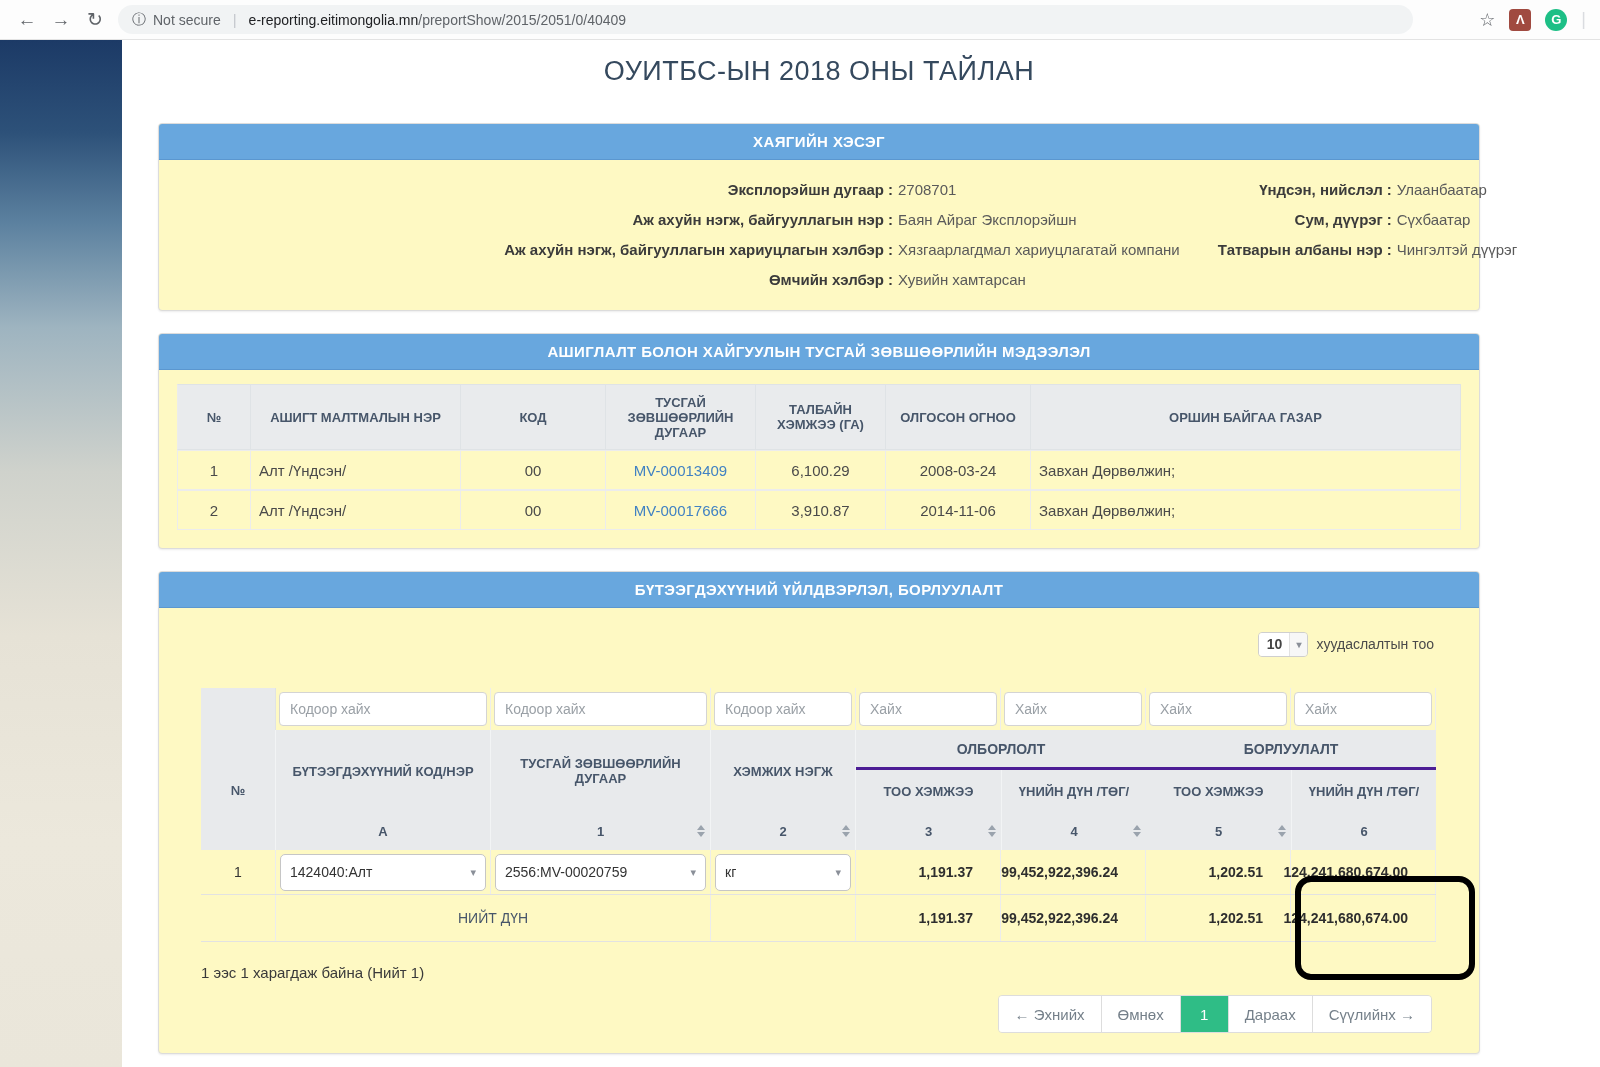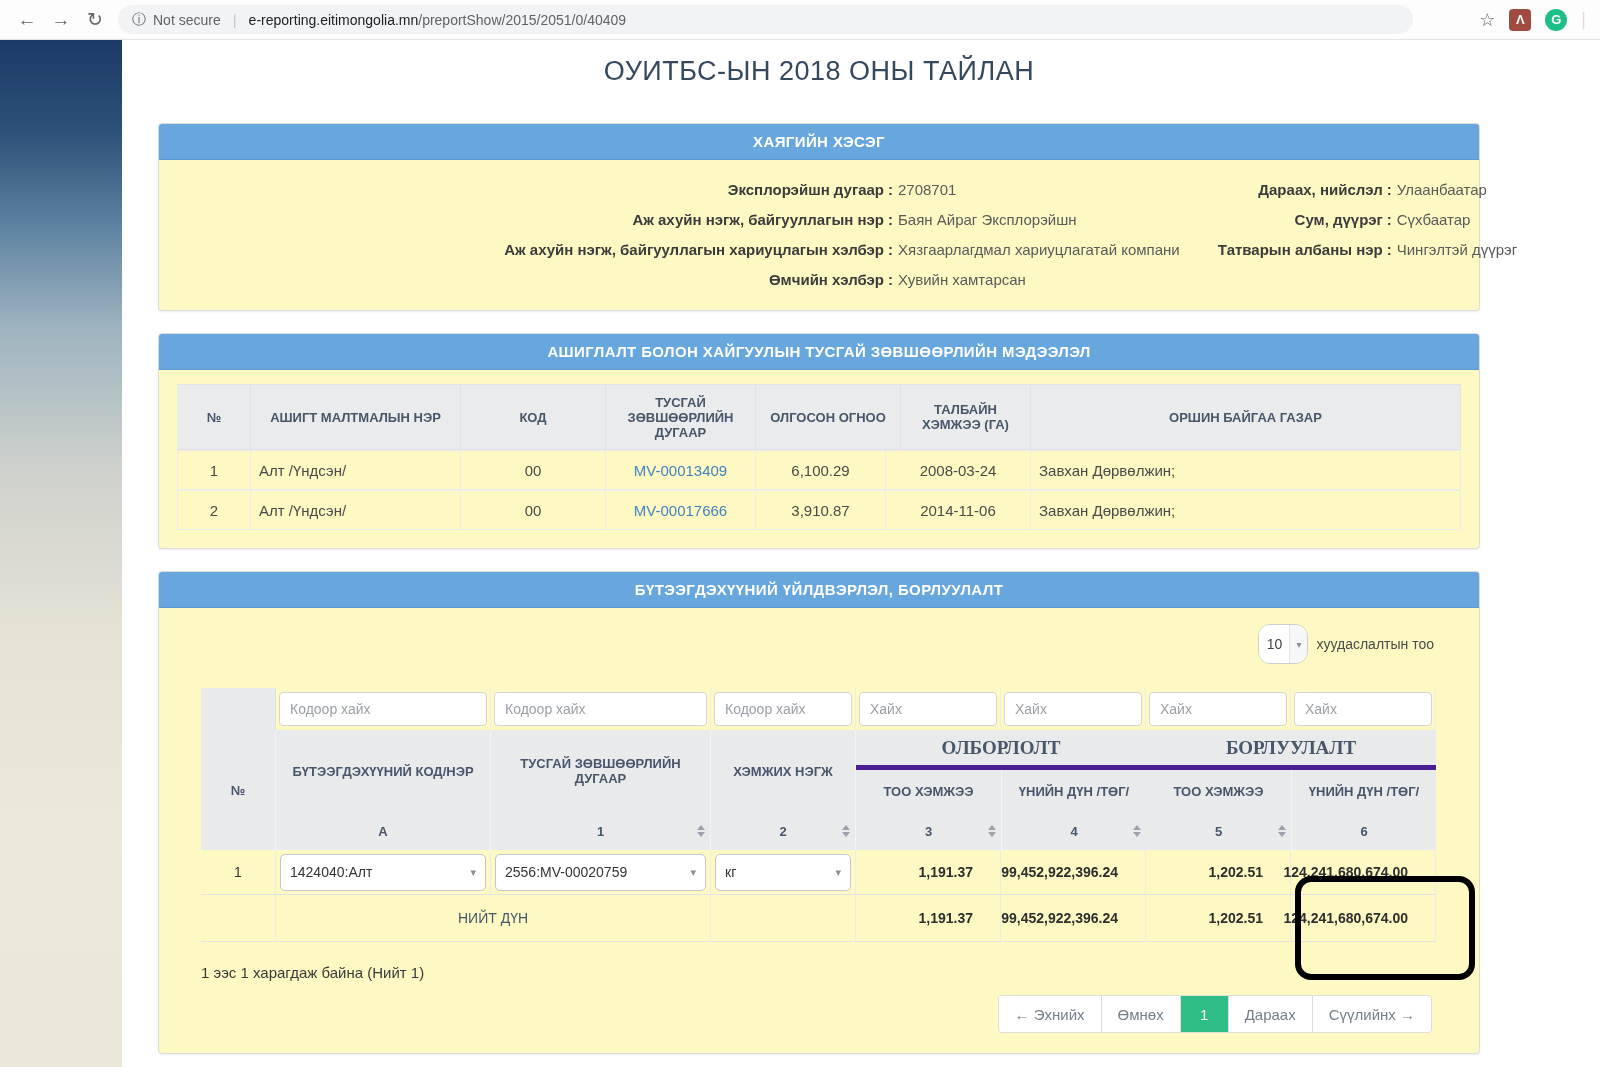--- a/index.html
+++ b/index.html
@@ -48,41 +48,41 @@
   .lcell { border:1px solid #ececec; border-left:none; display:flex; align-items:center; justify-content:center; min-height:40px; color:#4a4a4a; padding:2px 8px; }
   .lrow .lcell:first-child { border-left:1px solid #ececec; }
   .lhead .lcell { background:#e9ebed; border-color:#dfe3e6; font-weight:700; font-size:13px; color:#47566a; min-height:66px; text-align:center; }
   .t1{width:74px} .t2{width:210px;justify-content:flex-start} .t3{width:145px} .t4{width:150px} .t5{width:130px} .t6{width:145px} .t7{width:430px;justify-content:flex-start}
   .lhead .t2,.lhead .t7{justify-content:center}
   .link { color:#4182c3; text-decoration:none; cursor:pointer; }
 
   
   .prod-body { position:relative; padding:22px 0 20px 0; }
   .psize-row { display:flex; align-items:center; justify-content:flex-end; padding-right:45px; height:28px; margin-bottom:30px; }
-  .psize-box { display:flex; border:1px solid #cfcfcf; border-radius:12px; height:40px; overflow:hidden; }
+  .psize-box { display:flex; border:1px solid #cfcfcf; border-radius:4px; height:25px; overflow:hidden;font-weight:bold; }
   .psize-val { width:30px; display:flex; align-items:center; justify-content:center; font-size:14px; color:#444; background:#fff; }
   .psize-chev { width:18px; display:flex; align-items:center; justify-content:center; font-size:10px; color:#8a8f98; background:#f7f7f7; border-left:1px solid #e2e2e2; }
   .psize-label { font-size:14px; color:#4a4a4a; margin-left:8px; }
 
   .mtable { margin-left:42px; width:1235px; }
   .mrow { display:flex; }
   .c1{width:75px} .c2{width:215px} .c3{width:220px} .c4{width:145px} .c5{width:145px} .c6{width:145px} .c7{width:145px} .c8{width:145px}
 
   .frow { height:42px; }
   .fcell { border-right:1px solid #ededed; display:flex; align-items:center; padding:3px; }
   .fcell.no { background:#e8eaec; border-right:1px solid #dfe3e6; }
   .finput { width:100%; height:34px; border:1px solid #d4d4d4; border-radius:4px; padding:0 10px; font-size:14px; color:#444; font-family:"Liberation Sans",sans-serif; background:#fff; }
   .finput::placeholder { color:#9aa0a6; }
 
   .hblock { height:120px; background:#e8eaec; display:flex; font-weight:700; color:#47566a; }
   .hcol { display:flex; flex-direction:column; border-right:1px solid #f2f4f5; }
   .hlabel { flex:1; display:flex; align-items:center; justify-content:center; text-align:center; font-size:13px; padding:0 10px; }
   .hsub { height:38px; position:relative; display:flex; align-items:center; justify-content:center; font-size:13px; }
   .hgroup { display:flex; flex-direction:column; }
-  .hgtitle { height:40px; display:flex; align-items:center; justify-content:center; font-size:19px; border-bottom:5px solid #4c1d95;font-family:Liberation Serif, serif; }
+  .hgtitle { height:40px; display:flex; align-items:center; justify-content:center; font-size:14px; border-bottom:3px solid #4c1d95; }
   .hgcols { flex:1; display:flex; }
   .hgcols .hcol { border-right:none; border-left:1px solid #f2f4f5; }
   .hgcols .hcol:first-child { border-left:none; }
   .sort { position:absolute; right:5px; top:50%; transform:translateY(-50%); display:flex; flex-direction:column; gap:2px; }
   .sort i { width:0; height:0; border-left:4px solid transparent; border-right:4px solid transparent; display:block; }
   .sort .up { border-bottom:5px solid #9aa3ad; }
   .sort .dn { border-top:5px solid #9aa3ad; }
 
   .drow { height:45px; border-bottom:1px solid #e2e2e2; }
   .drow:first-of-type { border-top:1px solid #e2e2e2; }
@@ -150,21 +150,21 @@
           <span class="addr-value">Хязгаарлагдмал хариуцлагатай компани</span>
         </div>
         <div class="addr-row">
           <span class="addr-label">Өмчийн хэлбэр</span>
             <span class="addr-colon">:</span>
           <span class="addr-value">Хувийн хамтарсан</span>
         </div>
       </div>
       <div class="addr-col-r">
         <div class="addr-row">
-          <span class="addr-label">Дараах, нийслэл</span>
+          <span class="addr-label">Үндсэн, нийслэл</span>
             <span class="addr-colon">:</span>
           <span class="addr-value">Улаанбаатар</span>
         </div>
         <div class="addr-row">
           <span class="addr-label">Сум, дүүрэг</span>
             <span class="addr-colon">:</span>
           <span class="addr-value">Сүхбаатар</span>
         </div>
         <div class="addr-row">
           <span class="addr-label">Татварын албаны нэр</span>
@@ -177,22 +177,22 @@
 
   <div class="panel">
     <div class="panel-hd">АШИГЛАЛТ БОЛОН ХАЙГУУЛЫН ТУСГАЙ ЗӨВШӨӨРЛИЙН МЭДЭЭЛЭЛ</div>
     <div class="lic-body">
       <div class="ltable">
         <div class="lrow lhead">
           <div class="lcell t1">№</div>
           <div class="lcell t2">АШИГТ МАЛТМАЛЫН НЭР</div>
           <div class="lcell t3">КОД</div>
           <div class="lcell t4">ТУСГАЙ ЗӨВШӨӨРЛИЙН ДУГААР</div>
+          <div class="lcell t5">ТАЛБАЙН ХЭМЖЭЭ (ГА)</div>
           <div class="lcell t6">ОЛГОСОН ОГНОО</div>
-          <div class="lcell t5">ТАЛБАЙН ХЭМЖЭЭ (ГА)</div>
           <div class="lcell t7">ОРШИН БАЙГАА ГАЗАР</div>
         </div>
         <div class="lrow">
           <div class="lcell t1">1</div>
           <div class="lcell t2">Алт /Үндсэн/</div>
           <div class="lcell t3">00</div>
           <div class="lcell t4">
               <a class="link">MV-00013409</a>
             </div>
           <div class="lcell t5">6,100.29</div>

